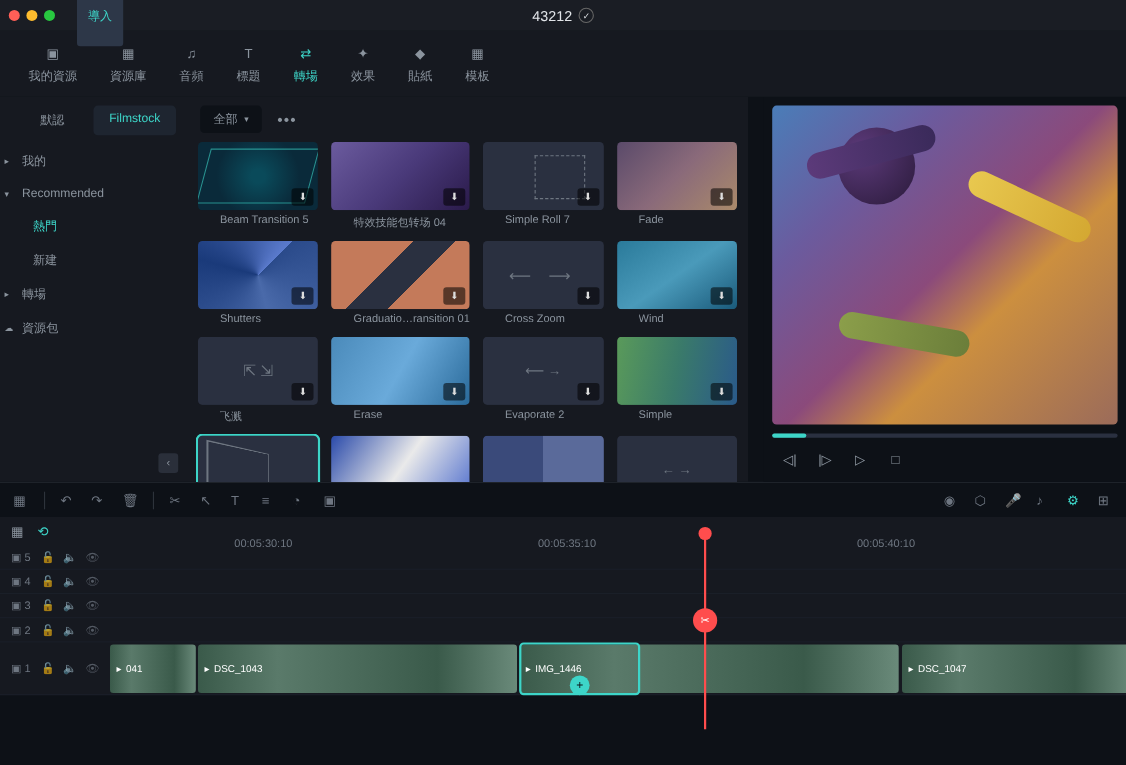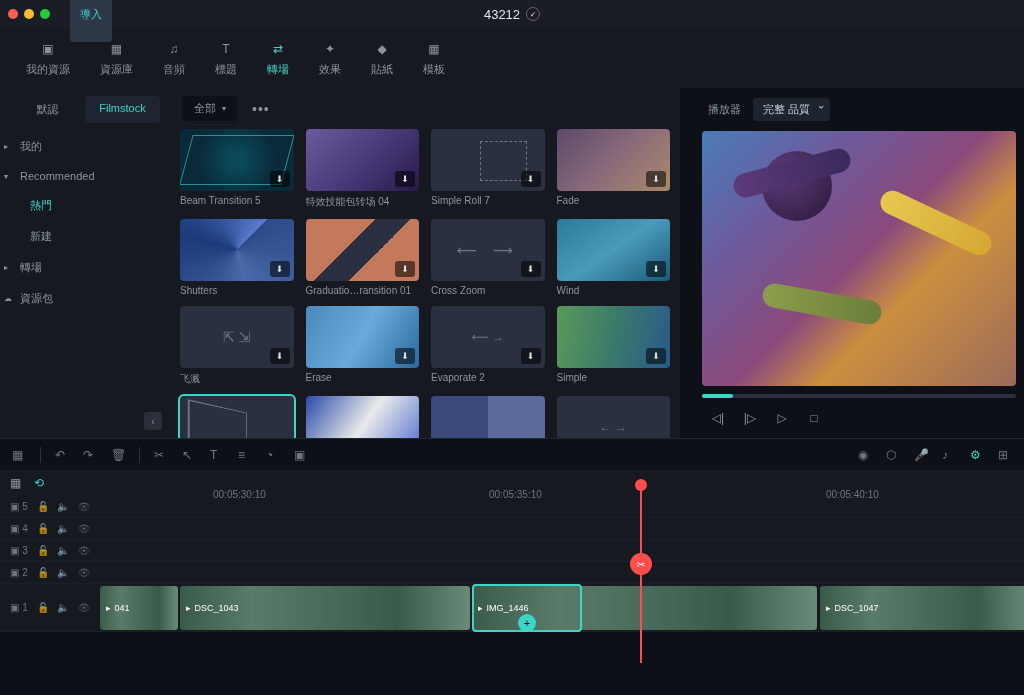--- a/index.html
+++ b/index.html
@@ -33,21 +33,21 @@
 .search-wrap::before{content:"🔍";position:absolute;left:8px;top:50%;transform:translateY(-50%);font-size:10px;opacity:0.5;}
 .filter-btn{background:#0d1117;padding:5px 12px;border-radius:4px;font-size:11px;color:#8b949e;display:flex;align-items:center;gap:6px;}
 .more-btn{color:#8b949e;padding:0 6px;font-size:14px;letter-spacing:1px;}
 .grid{flex:1;overflow-y:auto;padding:0 10px;display:grid;grid-template-columns:repeat(4,1fr);gap:10px 12px;align-content:start;}
 .grid::-webkit-scrollbar{width:6px;}
 .grid::-webkit-scrollbar-thumb{background:#2f3742;border-radius:3px;}
 .card{display:flex;flex-direction:column;gap:4px;}
 .thumb{width:100%;height:62px;background:#2a3040;border-radius:4px;position:relative;overflow:hidden;}
 .thumb.selected{outline:2px solid #3dd5c8;}
 .dl-badge{position:absolute;bottom:4px;right:4px;width:20px;height:16px;background:rgba(0,0,0,0.55);border-radius:3px;display:flex;align-items:center;justify-content:center;font-size:9px;color:#ddd;}
-.card-label{font-size:10px;color:#8b949e;white-space:nowrap;overflow:hidden;text-overflow:ellipsis;}
+.card-label{font-size:10px;color:#8b949e;white-space:nowrap;overflow:hidden;text-overflow:ellipsis;margin-left:20px;}
 .preview{flex:1;background:#0d1117;display:flex;flex-direction:column;padding:4px;}
 .preview-head{display:flex;align-items:center;padding:6px 10px;font-size:11px;color:#8b949e;gap:12px;}
 .quality-dd{background:#1e242e;padding:4px 20px 4px 10px;border-radius:4px;position:relative;color:#c9d1d9;}
 .quality-dd::after{content:"›";position:absolute;right:6px;top:3px;transform:rotate(90deg);font-size:11px;}
 .preview-img{flex:1;background:linear-gradient(135deg,#4a7db8 0%,#6b5b9e 25%,#8b4a7b 50%,#cc8f3f 65%,#9b6b5a 100%);margin:4px;border-radius:4px;position:relative;overflow:hidden;}
 .ribbon{position:absolute;width:120px;height:24px;background:linear-gradient(90deg,#5c3a7a,#3a2a5a);border-radius:12px;}
 .r1{top:30px;left:30px;transform:rotate(-15deg);}
 .r2{top:80px;right:20px;background:linear-gradient(90deg,#e8c84f,#d4a832);transform:rotate(25deg);}
 .r3{bottom:70px;left:60px;background:linear-gradient(90deg,#8b9e4a,#6b7e3a);transform:rotate(10deg);}
 .orb{position:absolute;width:70px;height:70px;background:radial-gradient(circle at 30% 30%,#5c3a7a,#2a1a3a);border-radius:50%;top:20px;left:60px;}
@@ -298,24 +298,20 @@
           <div class="card">
             <div class="thumb ">
               <div class="tvis tv-col"></div>
             </div>
           </div>
         </div>
     </div>
   </div>
 
   <div class="preview">
-    <div class="preview-head">
-      <span>播放器</span>
-      <div class="quality-dd">完整 品質</div>
-    </div>
     <div class="preview-img">
       <div class="orb"></div>
       <div class="ribbon r1"></div>
       <div class="ribbon r2"></div>
       <div class="ribbon r3"></div>
     </div>
     <div class="preview-scrub"></div>
     <div class="preview-ctrl">
       <div class="pc-btn">◁|</div>
       <div class="pc-btn">|▷</div>
@@ -353,21 +349,21 @@
     <div class="tl-ctrl-l">
       <span class="tt-icon">▦</span>
       <span class="tt-icon teal">⟲</span>
     </div>
     <div class="tl-time-row" id="tl-ruler">
       <div class="playhead" id="playhead" style="left: 540px;">
         <div class="scissors-marker">✂</div>
       </div>
     <div class="tl-time" style="left: 65px;">00:05:30:10</div>
         <div class="tl-time" style="left: 341px;">00:05:35:10</div>
-        <div class="tl-time" style="left: 678px;">00:05:40:10</div>
+        <div class="tl-time" style="left: 631px;">00:05:40:10</div>
       </div>
   </div>
   <div id="tracks">
       <div class="track">
         <div class="track-head">
           <span>▣ 5</span>
           <span class="th-ico">🔓</span>
           <span class="th-ico">🔈</span>
           <span class="th-ico">👁</span>
         </div>

